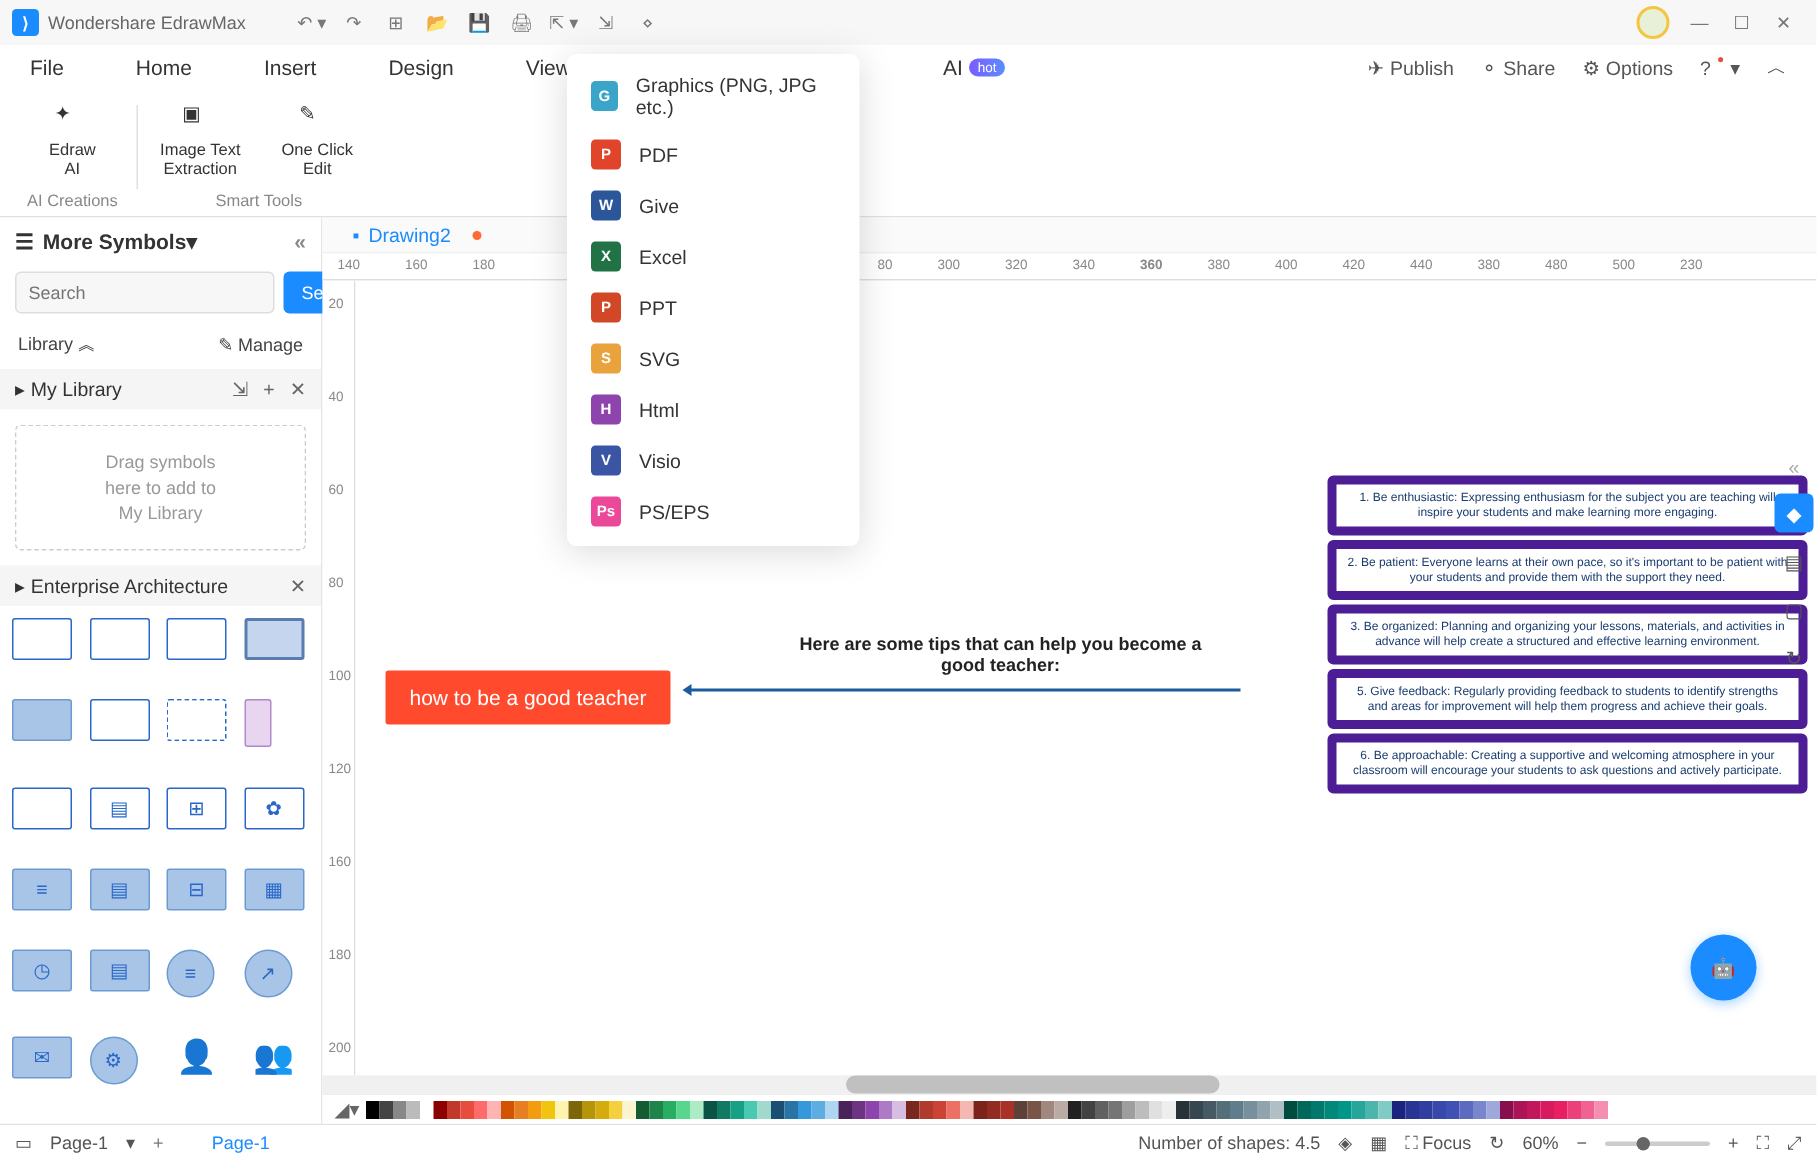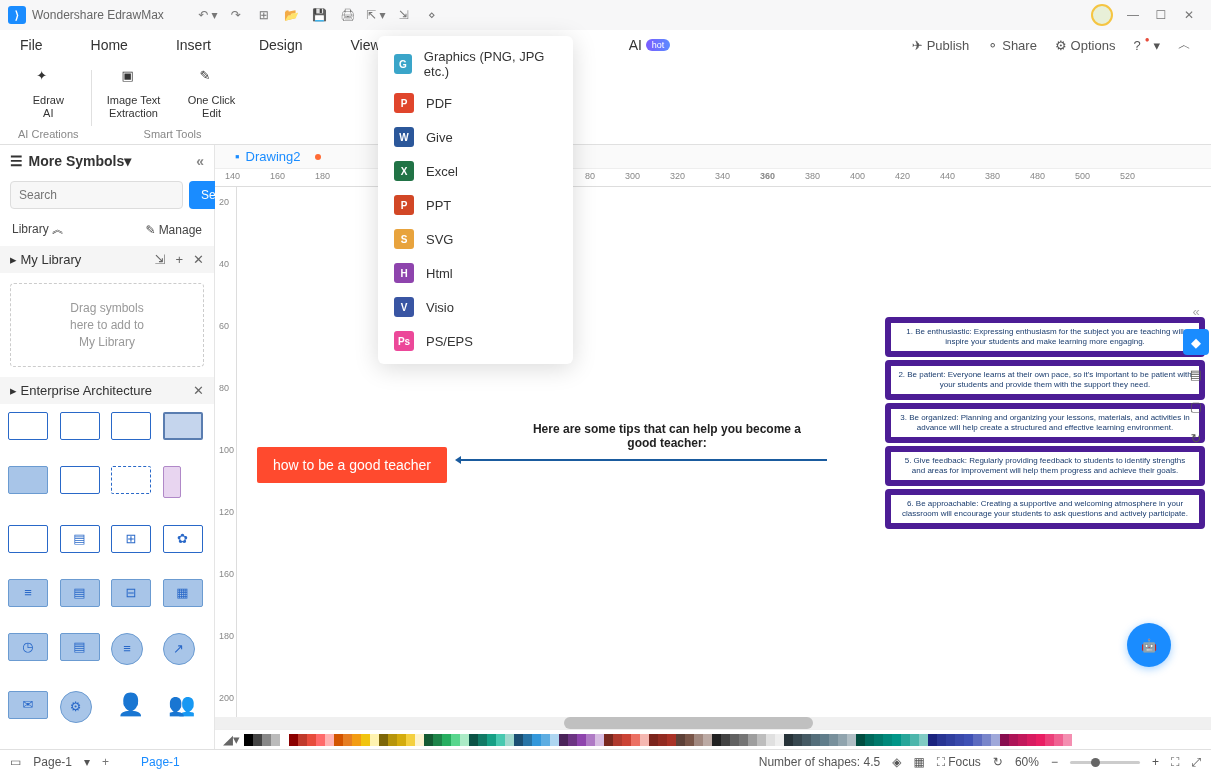--- a/index.html
+++ b/index.html
@@ -229,21 +229,21 @@
         <span style="left: 455px;">320</span>
         <span style="left: 500px;">340</span>
         <span style="left: 545px; font-weight: bold;">360</span>
         <span style="left: 590px;">380</span>
         <span style="left: 635px;">400</span>
         <span style="left: 680px;">420</span>
         <span style="left: 725px;">440</span>
         <span style="left: 770px;">380</span>
         <span style="left: 815px;">480</span>
         <span style="left: 860px;">500</span>
-        <span style="left: 905px;">520</span>
+        <span style="left: 905px;">230</span>
       </div>
     <div class="canvas-body">
       <div class="ruler-v" id="rulerV">
           <span style="top: 10px;">20</span>
           <span style="top: 72px;">40</span>
           <span style="top: 134px;">60</span>
           <span style="top: 196px;">80</span>
           <span style="top: 258px;">100</span>
           <span style="top: 320px;">120</span>
           <span style="top: 382px;">160</span>

